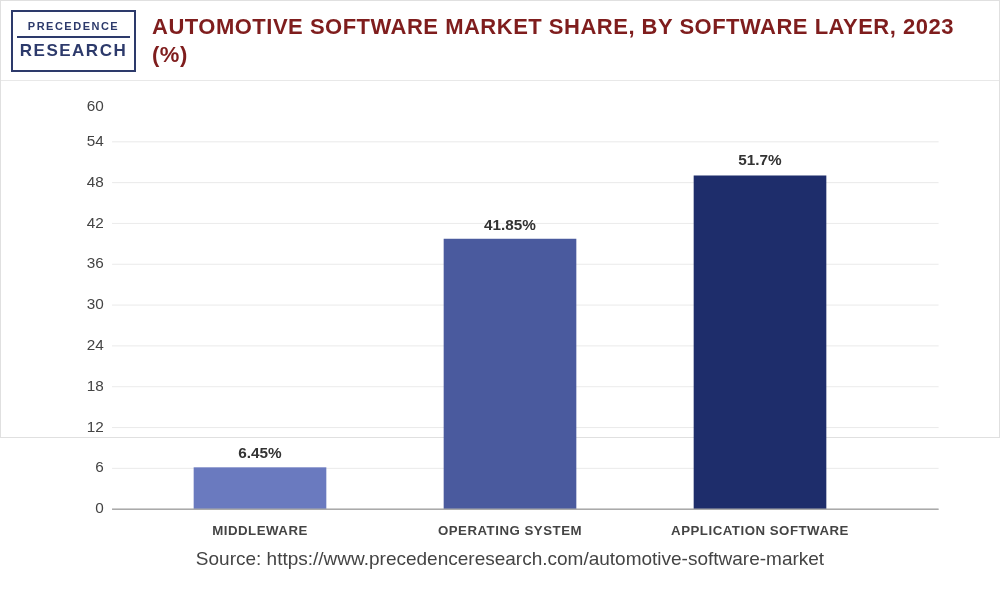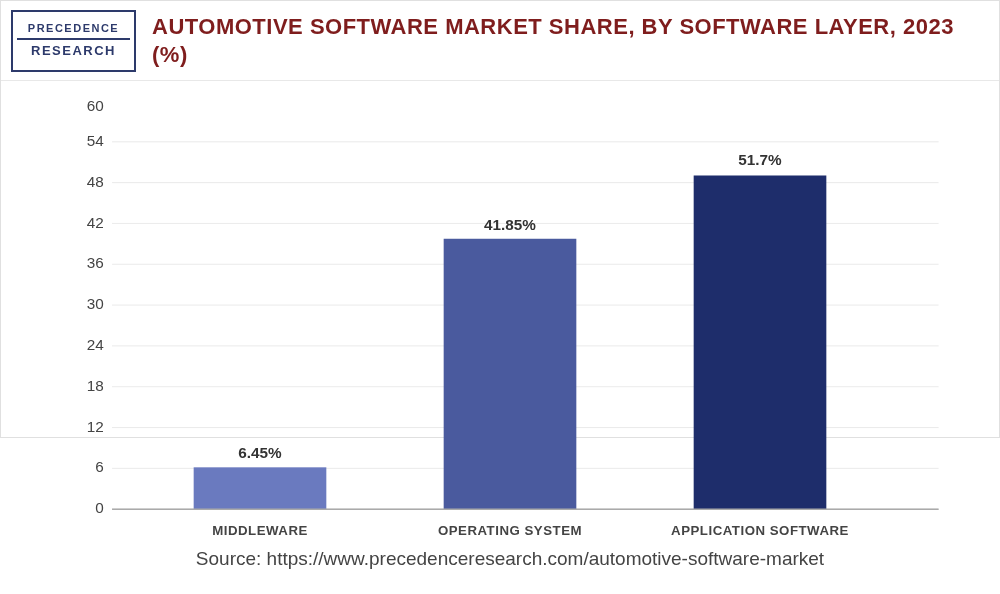--- a/index.html
+++ b/index.html
@@ -45,21 +45,21 @@
 
     .logo-text-precedence {
       font-size: 11px;
       font-weight: 700;
       color: #2d3a6b;
       letter-spacing: 1.5px;
       line-height: 1.2;
     }
 
     .logo-text-research {
-      font-size: 13px;
+      font-size: 17px;
       font-weight: 700;
       color: #2d3a6b;
       letter-spacing: 1.5px;
       line-height: 1.2;
     }
 
     .logo-line {
       width: 100%;
       height: 2px;
       background: #2d3a6b;

